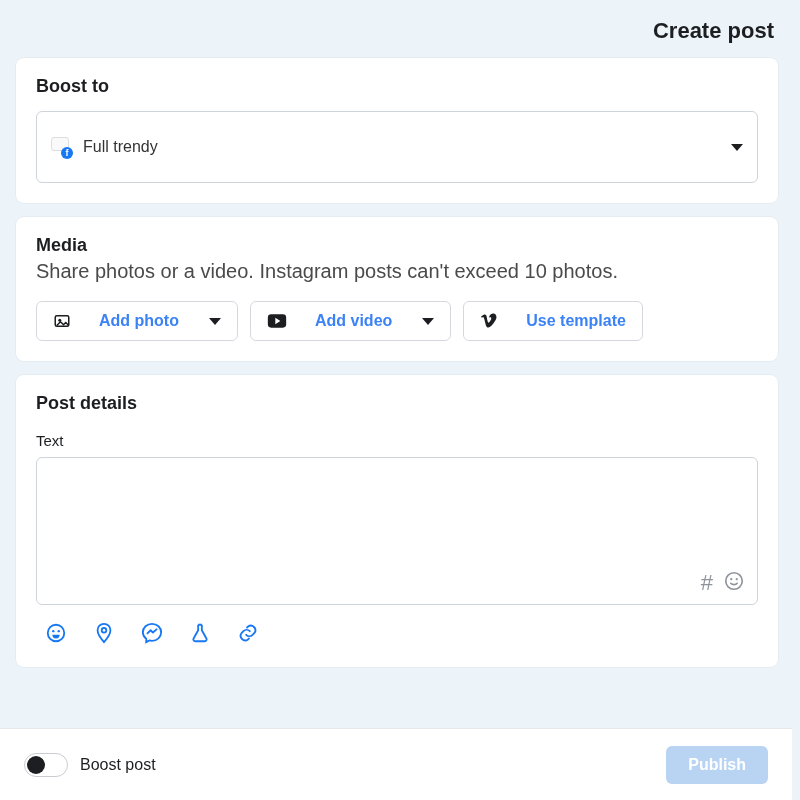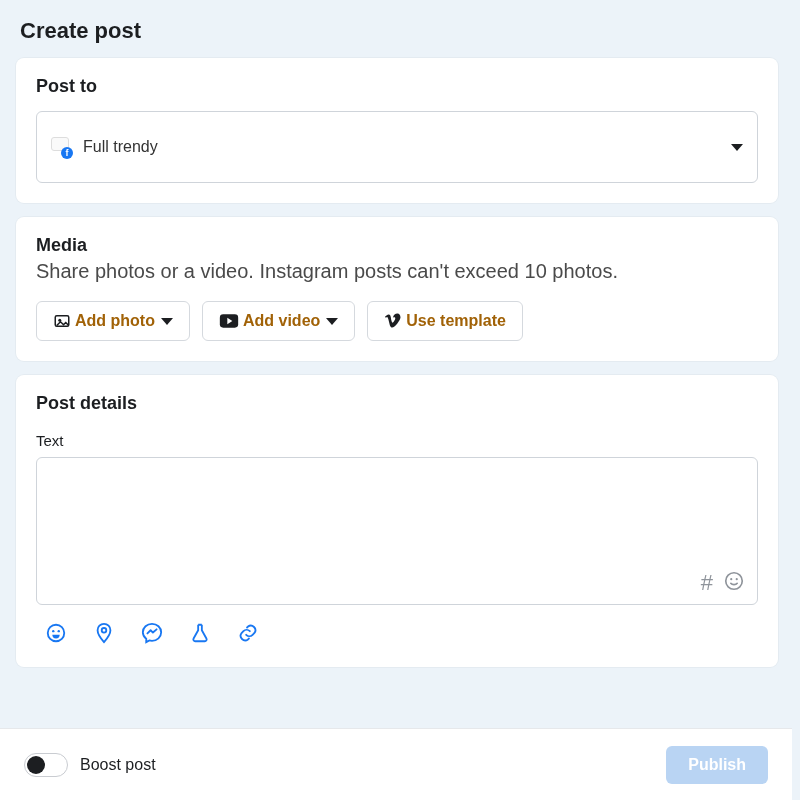--- a/index.html
+++ b/index.html
@@ -16,20 +16,21 @@
     width: 794px;
     height: 720px;
     overflow-y: scroll;
     background: #ecf3f9;
   }
   .page-title {
     font-size: 22px;
     font-weight: 700;
     padding: 18px 20px 14px 20px;
     color: #1c1e21;
+    text-align: right;
   }
   .card {
     background: #fff;
     border-radius: 8px;
     margin: 0 16px 14px 16px;
     padding: 18px 20px 20px 20px;
     box-shadow: 0 0 0 1px rgba(0,0,0,0.03);
   }
   .card-heading {
     font-size: 18px;
@@ -84,28 +85,28 @@
     border-top: 7px solid #1c1e21;
   }
   .btn-row {
     display: flex;
     gap: 12px;
     margin-top: 18px;
   }
   .btn {
     display: inline-flex;
     align-items: center;
-    gap: 4px;
+    gap: 28px;
     border: 1px solid #d5d9de;
     background: #fff;
     border-radius: 6px;
     padding: 10px 16px;
     font-size: 16px;
     font-weight: 600;
-    color: #a16207;
+    color: #3b82f6;
     cursor: pointer;
   }
   .btn svg { display:block; }
   .btn .caret-down { margin-left: 2px; }
   .details-body { margin-top: 18px; }
   .field-label {
     font-size: 15px;
     font-weight: 400;
     color: #1c1e21;
     margin-bottom: 8px;
@@ -196,21 +197,21 @@
   .spacer { height: 140px; }
 </style>
 </head>
 <body>
 
 <div class="scroll-region">
 
   <div class="page-title">Create post</div>
 
   <div class="card">
-    <div class="card-heading">Post to</div>
+    <div class="card-heading">Boost to</div>
     <div class="select-row">
       <div class="select">
         <div class="left">
           <span class="fb-badge">
             <span class="sq"></span>
               <span class="circ"></span>
           </span>
           <span class="select-label">Full trendy</span>
         </div>
         <span class="caret-down"></span>

